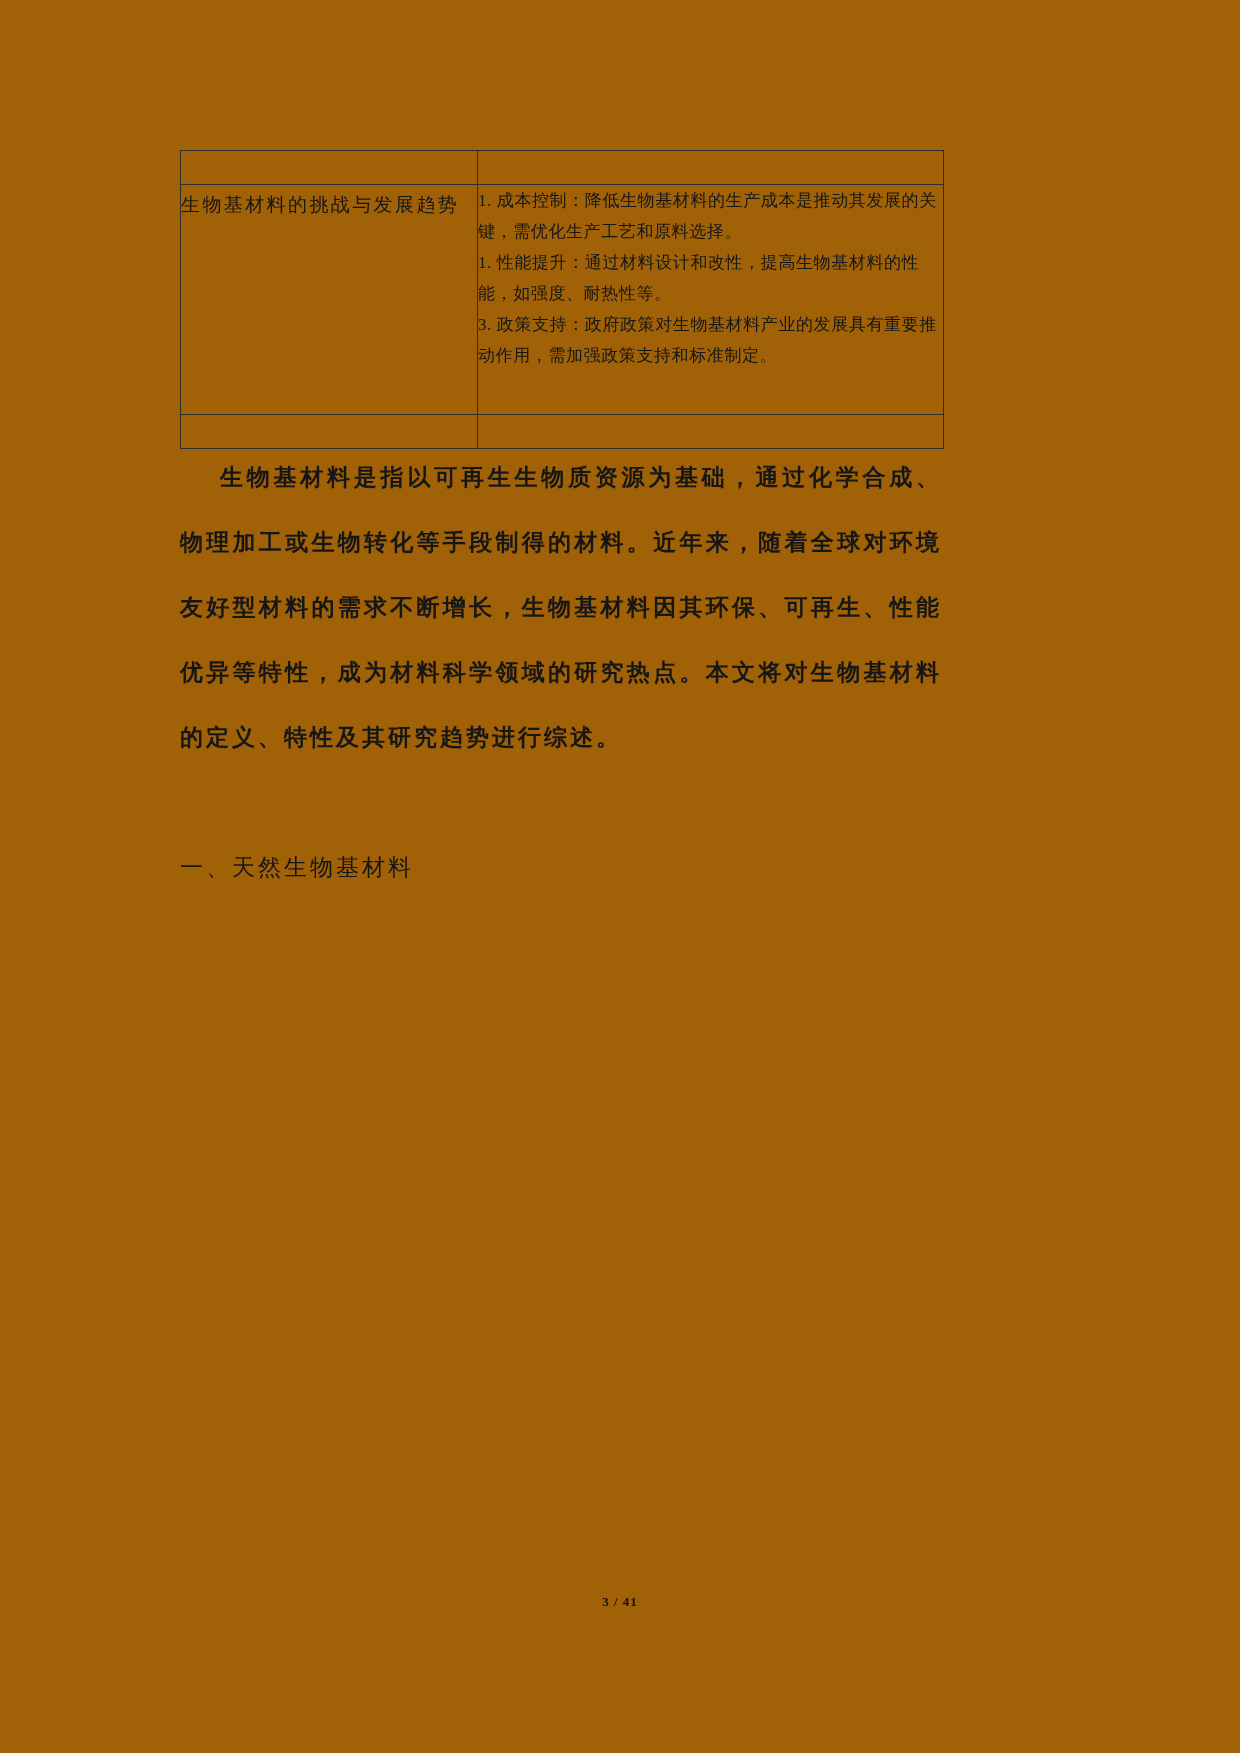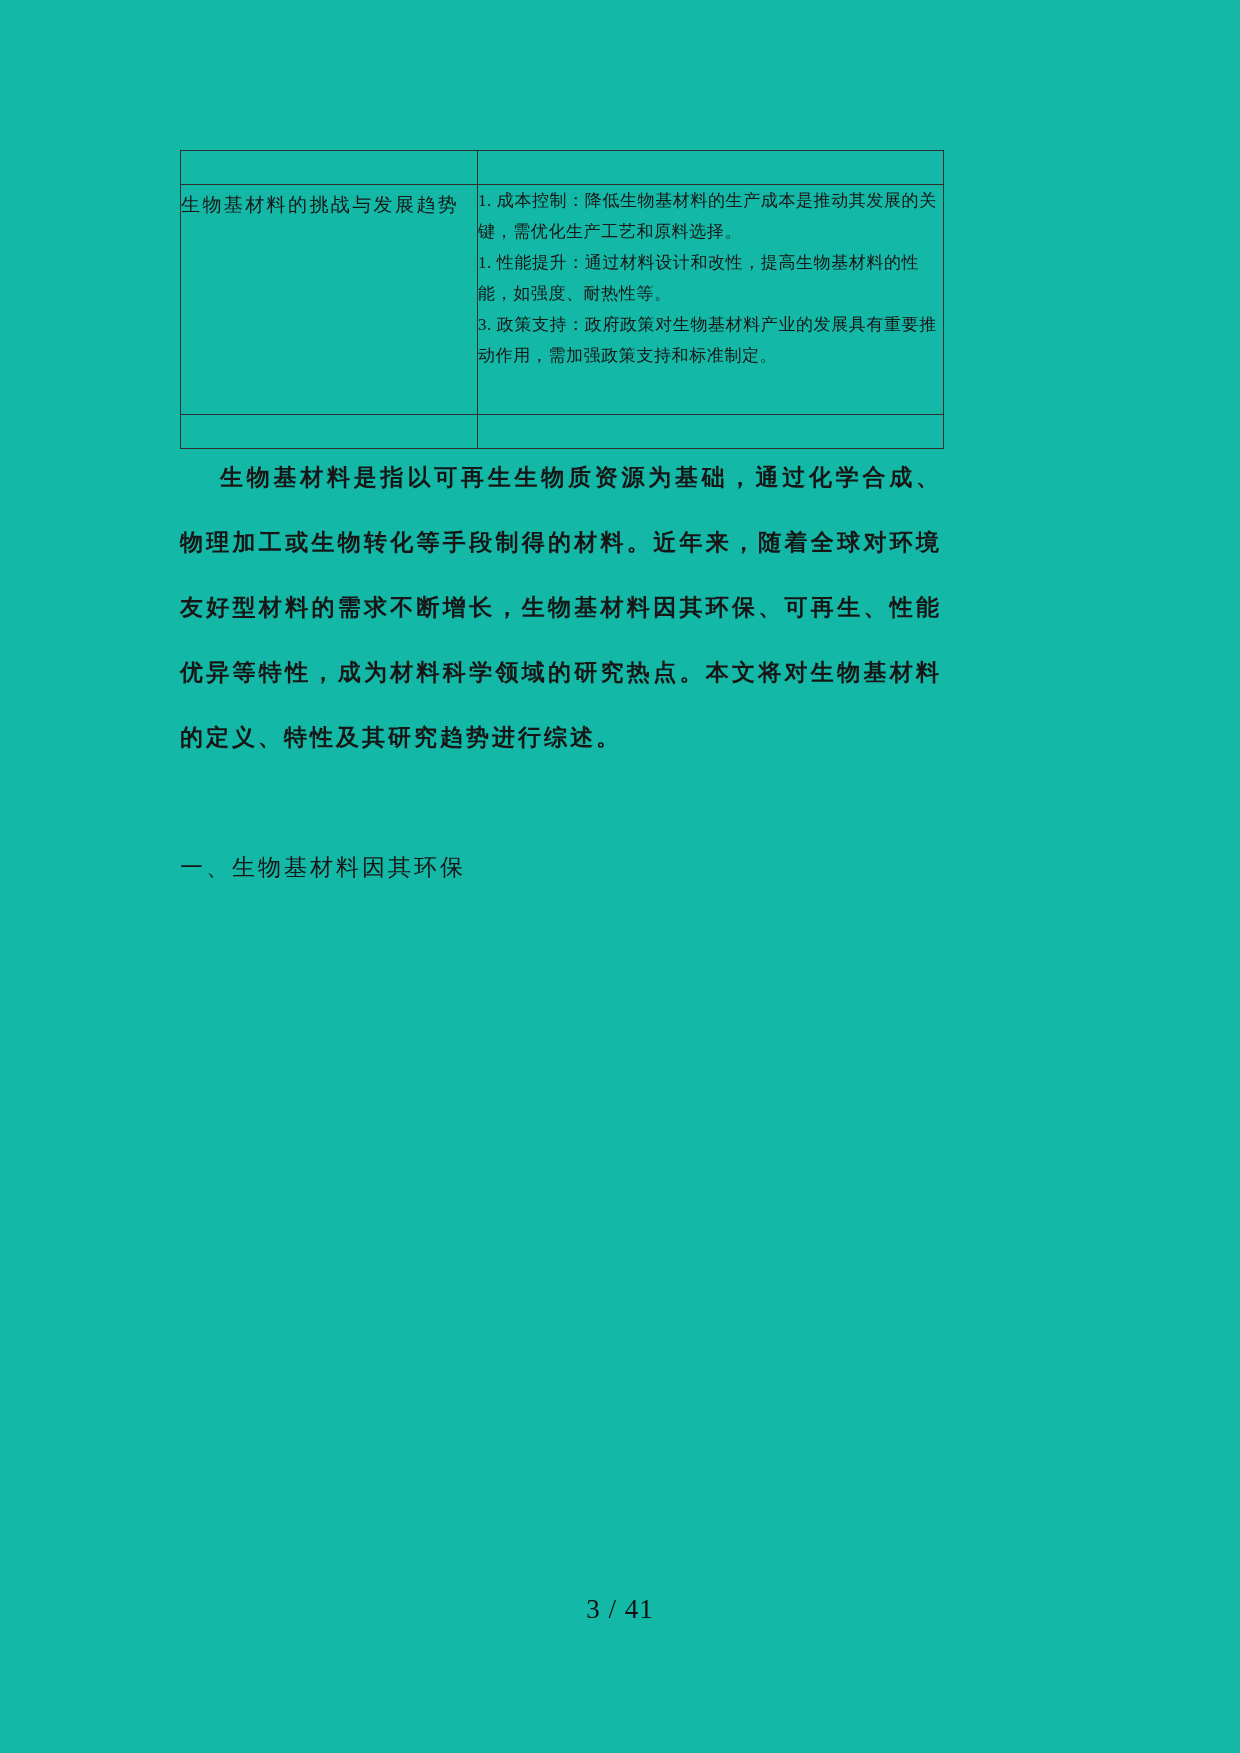--- a/index.html
+++ b/index.html
@@ -10,21 +10,21 @@
   body {
     width: 1240px;
     height: 1753px;
     position: relative;
     font-family: "Liberation Serif", "DejaVu Serif", serif;
     color: #161616;
   }
   .page {
     position: absolute;
     inset: 0;
-    background: #14b8a6;
+    background: #a16207;
   }
   
   table.summary {
     position: absolute;
     left: 180px;
     top: 150px;
     width: 763px;
     border-collapse: collapse;
     table-layout: fixed;
   }
@@ -70,22 +70,22 @@
     white-space: pre-wrap;
     text-align: left;
   }
   
   .footer {
     position: absolute;
     top: 1594px;
     left: 0;
     width: 100%;
     text-align: center;
-    font-size: 27px;
-    font-weight: normal;
+    font-size: 13px;
+    font-weight: bold;
     letter-spacing: 1px;
     color: #111111;
   }
 </style>
 </head>
 <body>
 
 <div class="page">
 
   <table class="summary">
@@ -109,21 +109,21 @@
       <tr class="row-empty">
         <td></td>
         <td></td>
       </tr>
     </tbody>
   </table>
 
   <div class="body-text">
     <p class="para indent">生物基材料是指以可再生生物质资源为基础，通过化学合成、物理加工或生物转化等手段制得的材料。近年来，随着全球对环境友好型材料的需求不断增长，生物基材料因其环保、可再生、性能优异等特性，成为材料科学领域的研究热点。本文将对生物基材料的定义、特性及其研究趋势进行综述。</p>
 
-    <h2 class="doc-heading">一、生物基材料因其环保</h2>
+    <h2 class="doc-heading">一、天然生物基材料</h2>
 
 
 
   </div>
 
   <div class="footer">3 / 41</div>
 
 </div>
 
 </body></html>

